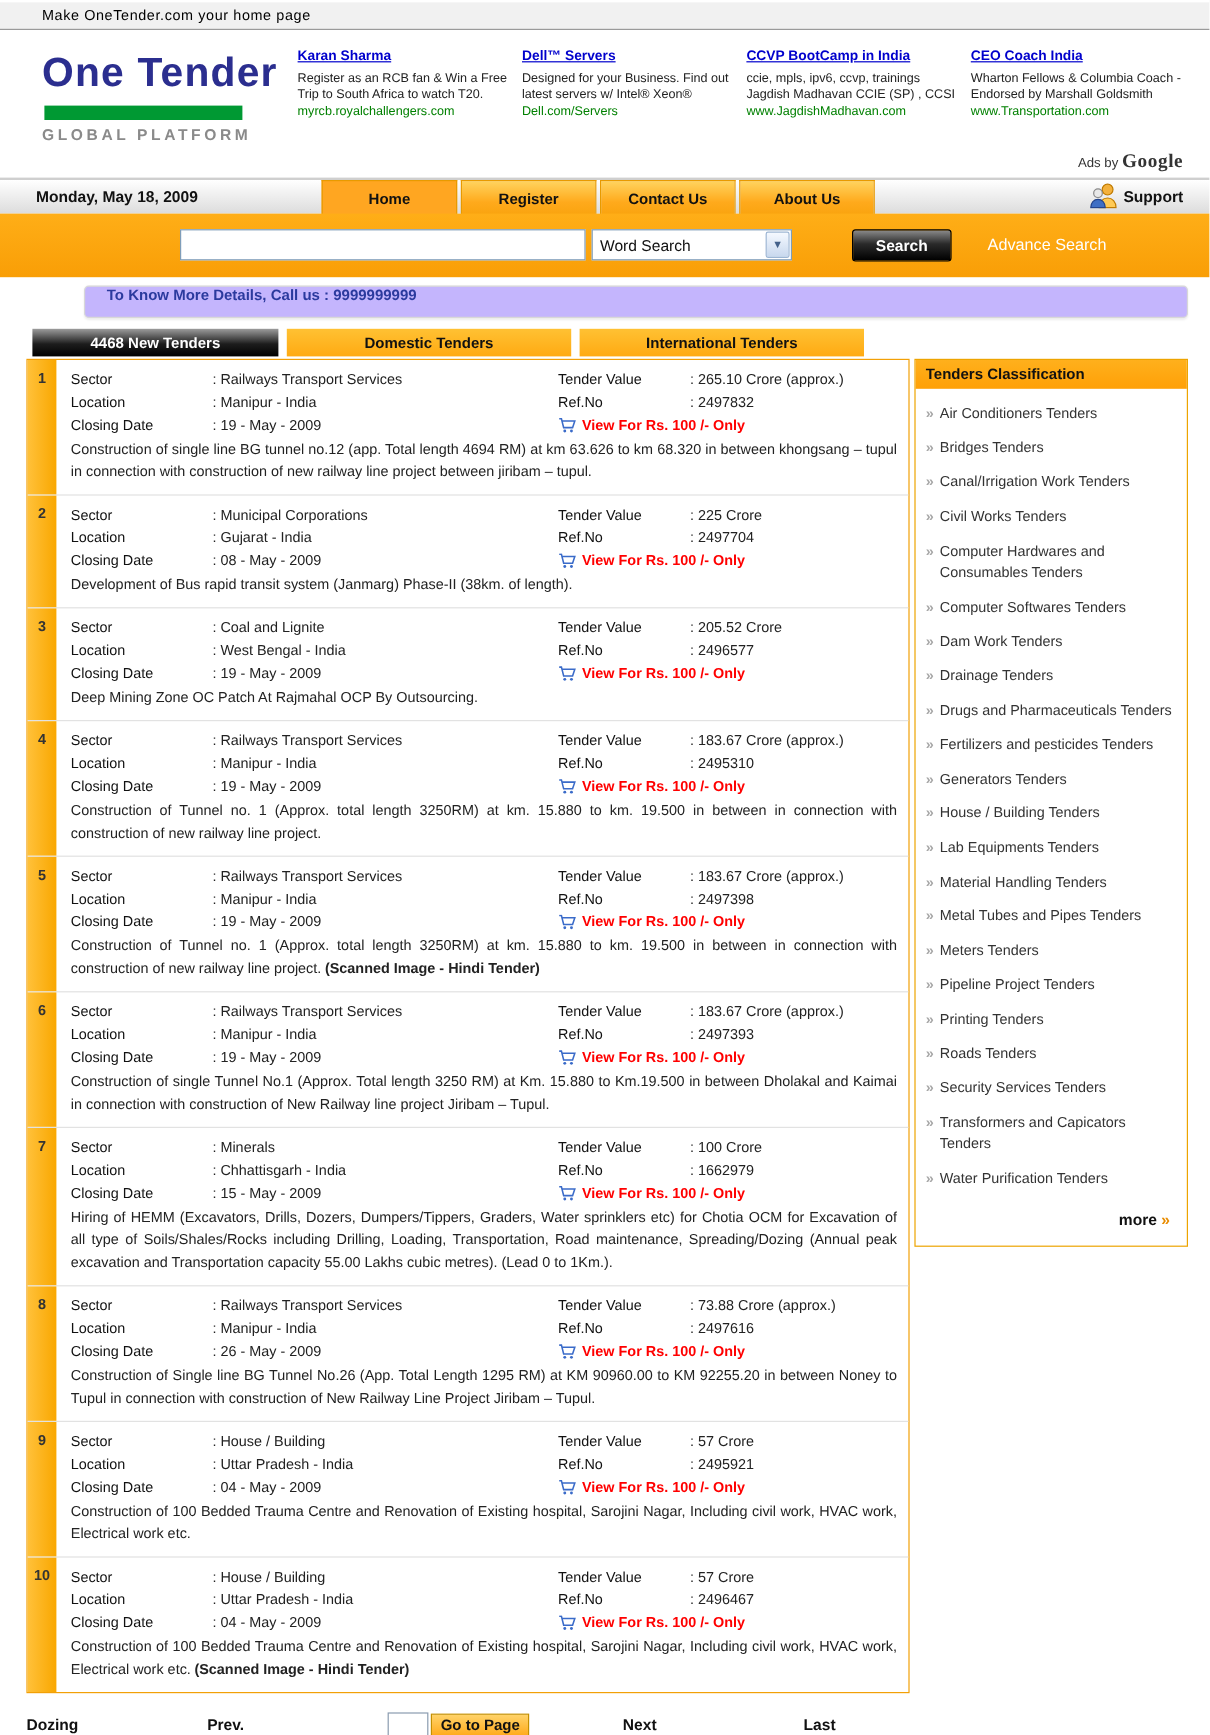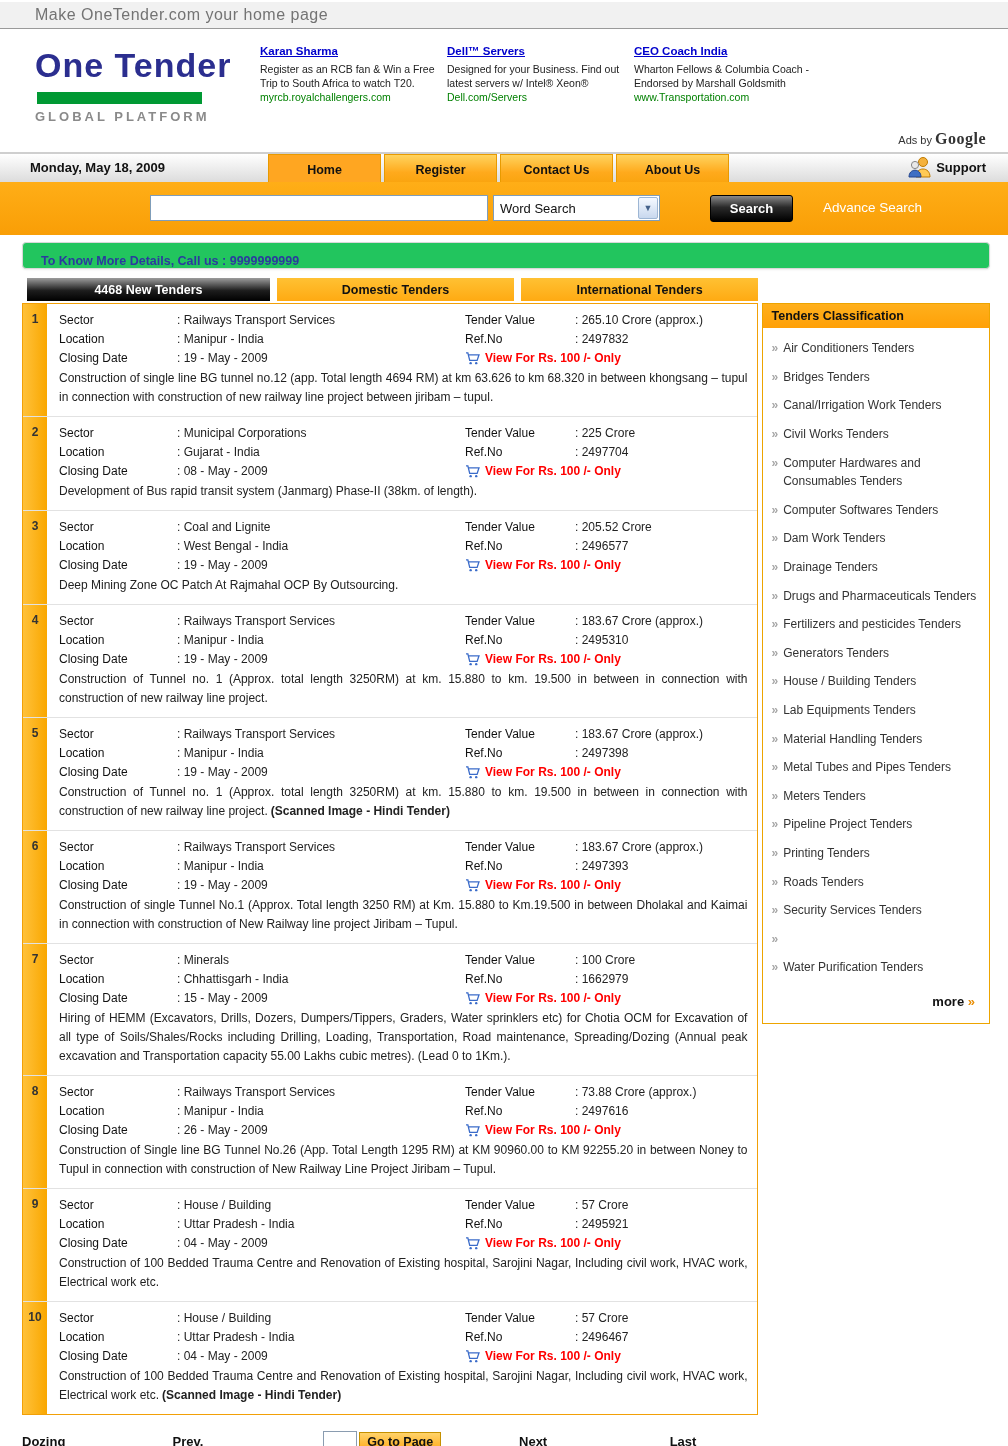--- a/index.html
+++ b/index.html
@@ -1,19 +1,19 @@
 <!DOCTYPE html>
 <html><head>
 <meta charset="utf-8">
 <style>
   * { margin:0; padding:0; box-sizing:border-box; }
   body { font-family:"Liberation Sans", sans-serif; background:#fff; color:#222; width:1008px; }
 
   
-  .topbar { background:#f1f1f1; border-bottom:1px solid #9a9a9a; border-top:2px solid #fff; padding:4px 0 4px 35px; font-size:16px; color:#737373; letter-spacing:0.5px; }
+  .topbar { background:#f1f1f1; border-bottom:1px solid #9a9a9a; border-top:2px solid #fff; padding:4px 0 4px 35px; font-size:12px; color:#000000; letter-spacing:0.5px; }
 
   
   .header { display:flex; padding:12px 18px 6px 35px; background:#fff; }
   .logo { width:225px; }
   .logo-title { color:#2b2e8f; font-size:34px; font-weight:bold; letter-spacing:1px; line-height:1.45; }
   .logo-bar { height:12px; background:#009933; width:165px; margin:2px 0 5px 2px; }
   .logo-sub { color:#8a8a8a; font-size:13px; font-weight:bold; letter-spacing:3px; }
   .ads { flex:1; display:flex; gap:6px; padding-top:3px; }
   .ad { width:181px; font-size:10.5px; line-height:1.35; }
   .ad-title { color:#0000cc; font-weight:bold; font-size:11.5px; text-decoration:underline; cursor:pointer; margin-bottom:2px; }
@@ -34,26 +34,26 @@
   .searchband { position:relative; height:53px; background:linear-gradient(#ffae17,#f99e06); }
   .search-input { position:absolute; left:150px; top:13px; width:338px; height:26px; border:1px solid #7f9db9; background:#fff; font-size:13px; padding:0 5px; }
   .dropdown { position:absolute; left:493px; top:13px; width:167px; height:26px; background:#fff; border:1px solid #7f9db9; display:flex; align-items:center; font-size:13px; cursor:pointer; }
   .dropdown-text { flex:1; padding-left:6px; color:#111; }
   .dropdown-arrow { width:20px; height:22px; margin-right:1px; background:linear-gradient(#f5f9ff,#c8d8ee); border:1px solid #9db6d4; border-radius:2px; display:flex; align-items:center; justify-content:center; font-size:9px; color:#44618a; }
   .search-btn { position:absolute; left:710px; top:13px; width:83px; height:27px; background:linear-gradient(#8a8a8a,#2a2a2a 45%,#000); border:1px solid #000; border-radius:3px; color:#fff; font-weight:bold; font-size:13px; cursor:pointer; }
   .advance { position:absolute; left:823px; top:18px; color:#fff; font-weight:normal; font-size:13.5px; cursor:pointer; }
 
   
   .callus-wrap { padding:7px 18px 6px 22px; background:#fff; }
-  .callus { background:#22c55e; border:1px solid #d8d8d8; border-radius:4px; height:27px; display:flex; align-items:flex-end; padding-left:18px; box-shadow:0 1px 2px rgba(0,0,0,0.08); }
+  .callus { background:#c4b5fd; border:1px solid #d8d8d8; border-radius:4px; height:27px; display:flex; align-items:flex-start; padding-left:18px; box-shadow:0 1px 2px rgba(0,0,0,0.08);margin-left:48px; }
   .callus span { color:#2b3a9e; font-weight:bold; font-size:12.5px; }
 
   
   .listtabs { display:flex; margin:3px 18px 2px 27px; gap:7px; }
-  .btn-dark { width:243px; height:23px; background:linear-gradient(#9c9c9c,#1d1d1d 55%,#000); color:#fff; font-weight:bold; font-size:12.5px; display:flex; align-items:center; justify-content:center; cursor:pointer; }
+  .btn-dark { width:205px; height:23px; background:linear-gradient(#9c9c9c,#1d1d1d 55%,#000); color:#fff; font-weight:bold; font-size:12.5px; display:flex; align-items:center; justify-content:center; cursor:pointer; }
   .btn-orange { width:237px; height:23px; background:linear-gradient(#ffc133,#ffaa12); color:#111; font-weight:bold; font-size:12.5px; display:flex; align-items:center; justify-content:center; cursor:pointer; }
 
   
   .content { display:flex; align-items:flex-start; padding:0 18px 0 22px; gap:4px; }
   .mainlist { width:738px; border:1px solid #f2a007; background:#fff; }
   .tender { display:flex; border-bottom:1px solid #e2e2e2; }
   .tender:last-child { border-bottom:none; }
   .num-strip { width:24px; background:linear-gradient(90deg,#ffc13a,#f9a700); display:flex; justify-content:center; padding-top:8px; font-size:12px; font-weight:bold; color:#333; }
   .t-body { flex:1; padding:7px 10px 9px 12px; }
   .t-grid { display:grid; grid-template-columns:118px 288px 110px 1fr; line-height:19px; font-size:12px; }
@@ -98,20 +98,25 @@
     <div class="ad-body">Register as an RCB fan &amp; Win a Free Trip to South Africa to watch T20.</div>
     <div class="ad-url">myrcb.royalchallengers.com</div>
   </div>
 
   <div class="ad">
     <div class="ad-title">Dell™ Servers</div>
     <div class="ad-body">Designed for your Business. Find out latest servers w/ Intel® Xeon®</div>
     <div class="ad-url">Dell.com/Servers</div>
   </div>
 
+  <div class="ad">
+    <div class="ad-title">CCVP BootCamp in India</div>
+    <div class="ad-body">ccie, mpls, ipv6, ccvp, trainings Jagdish Madhavan CCIE (SP) , CCSI</div>
+    <div class="ad-url">www.JagdishMadhavan.com</div>
+  </div>
 
   <div class="ad">
     <div class="ad-title">CEO Coach India</div>
     <div class="ad-body">Wharton Fellows &amp; Columbia Coach - Endorsed by Marshall Goldsmith</div>
     <div class="ad-url">www.Transportation.com</div>
   </div>
 </div>
 </div>
 <div class="ads-by">
   <span>Ads by</span>
@@ -553,20 +558,21 @@
     <span>Roads Tenders</span>
   </div>
 
   <div class="sb-item">
     <span class="sb-chev">»</span>
     <span>Security Services Tenders</span>
   </div>
 
   <div class="sb-item">
     <span class="sb-chev">»</span>
+    <span>Transformers and Capicators Tenders</span>
   </div>
 
   <div class="sb-item">
     <span class="sb-chev">»</span>
     <span>Water Purification Tenders</span>
   </div>
 </div>
     <div class="sb-more">
       <span>more</span>
       <span class="arr">»</span>

